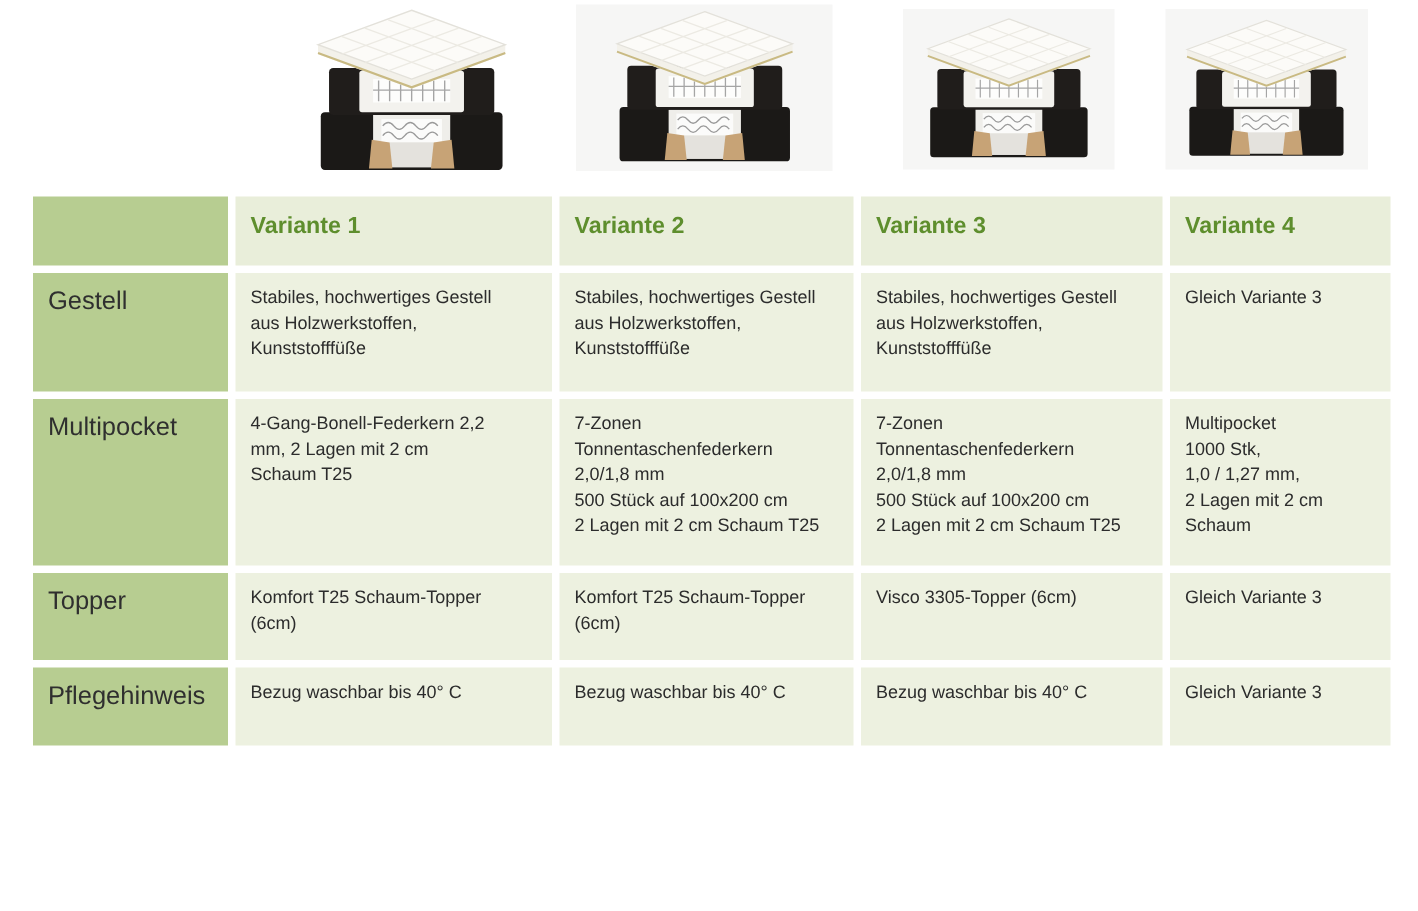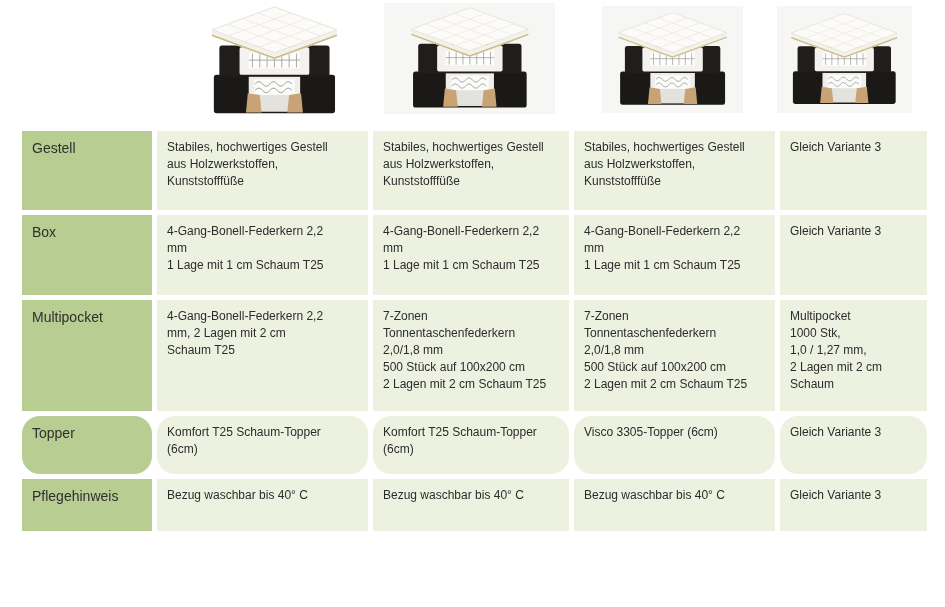--- a/index.html
+++ b/index.html
@@ -43,37 +43,37 @@
     padding:11px 10px 6px 10px;
     height:46px;
   }
   td.corner{
     background:#b7cd91;
     height:46px;
   }
   td.rowlabel{
     background:#b7cd91;
     color:#2f2f2f;
-    font-size:14px;
+    font-size:17px;
     font-weight:normal;
     padding:9px 10px;
   }
   td.cell{
     background:#edf1e0;
     color:#2c2c2c;
     font-size:12px;
     line-height:1.42;
     padding:8px 10px;
     white-space:pre-line;
     margin-top:40px;
   }
   tr.r-gestell td{height:79px;}
   tr.r-box td{height:80px;}
   tr.r-obermatratze td{height:111px;}
-  tr.r-topper td{height:58px;border-radius:18px;}
+  tr.r-topper td{height:58px;}
   tr.r-pflegehinweis td{height:52px;}
 </style>
 </head>
 <body>
 
 <div class="img-box" id="img-v1">
   <svg viewBox="0 0 160 122" xmlns="http://www.w3.org/2000/svg">
 
     <rect x="14" y="76" width="132" height="42" rx="3" fill="#1b1917"></rect>
     <rect x="52" y="78" width="56" height="38" fill="#efeeea"></rect>
@@ -157,44 +157,38 @@
 
 <table class="compare">
   <colgroup>
     <col style="width:130px">
       <col style="width:211px">
       <col style="width:196px">
       <col style="width:201px">
       <col style="width:147px">
   </colgroup>
   <tbody>
+      <tr>
+    <td class="corner"></td>
+    <th class="colhead">Variante 1</th>
+    <th class="colhead">Variante 2</th>
+    <th class="colhead">Variante 3</th>
+    <th class="colhead">Variante 4</th>
+  </tr>
   <tr class="r-gestell">
     <td class="rowlabel">Gestell</td>
     <td class="cell">Stabiles, hochwertiges Gestell
 aus Holzwerkstoffen,
 Kunststofffüße</td>
     <td class="cell">Stabiles, hochwertiges Gestell
 aus Holzwerkstoffen,
 Kunststofffüße</td>
     <td class="cell">Stabiles, hochwertiges Gestell
 aus Holzwerkstoffen,
 Kunststofffüße</td>
-    <td class="cell">Gleich Variante 3</td>
-  </tr>
-  <tr class="r-box">
-    <td class="rowlabel">Box</td>
-    <td class="cell">4-Gang-Bonell-Federkern 2,2
-mm
-1 Lage mit 1 cm Schaum T25</td>
-    <td class="cell">4-Gang-Bonell-Federkern 2,2
-mm
-1 Lage mit 1 cm Schaum T25</td>
-    <td class="cell">4-Gang-Bonell-Federkern 2,2
-mm
-1 Lage mit 1 cm Schaum T25</td>
     <td class="cell">Gleich Variante 3</td>
   </tr>
   <tr class="r-obermatratze">
     <td class="rowlabel">Multipocket</td>
     <td class="cell">4-Gang-Bonell-Federkern 2,2
 mm, 2 Lagen mit 2 cm
 Schaum T25</td>
     <td class="cell">7-Zonen
 Tonnentaschenfederkern
 2,0/1,8 mm

